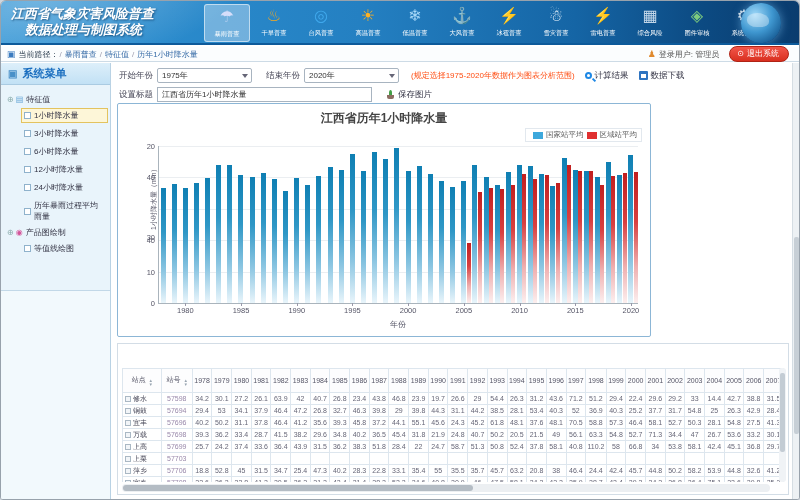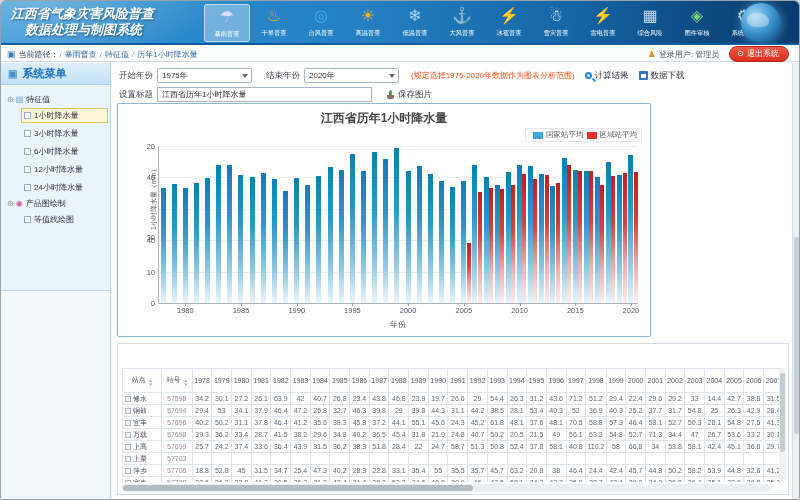--- a/index.html
+++ b/index.html
@@ -229,20 +229,24 @@
             <span class="cb"></span>
             <span>6小时降水量</span>
           </div>
           <div class="tree-child">
             <span class="cb"></span>
             <span>12小时降水量</span>
           </div>
           <div class="tree-child">
             <span class="cb"></span>
             <span>24小时降水量</span>
+          </div>
+          <div class="tree-child">
+            <span class="cb"></span>
+            <span>历年暴雨过程平均雨量</span>
           </div>
           <div class="tree-parent">
             <span class="exp">⊕</span>
             <span class="p-ic" style="color:#d4559a">◉</span>
             <span>产品图绘制</span>
           </div>
           <div class="tree-child">
             <span class="cb"></span>
             <span>等值线绘图</span>
           </div>

